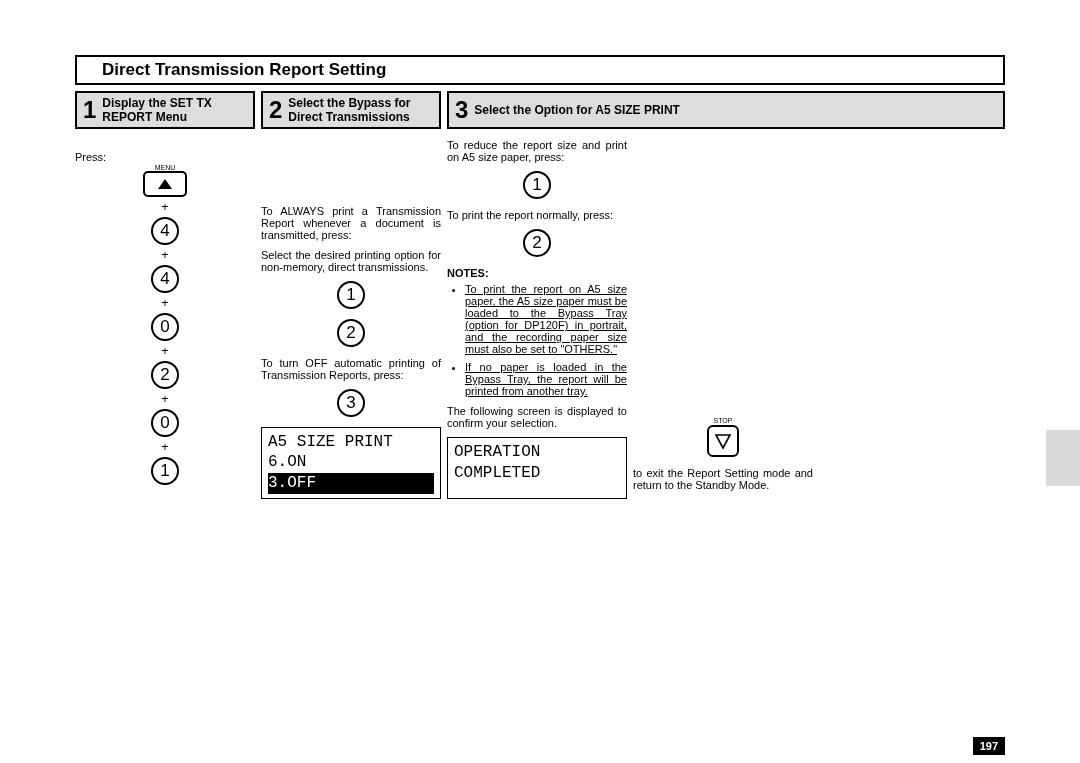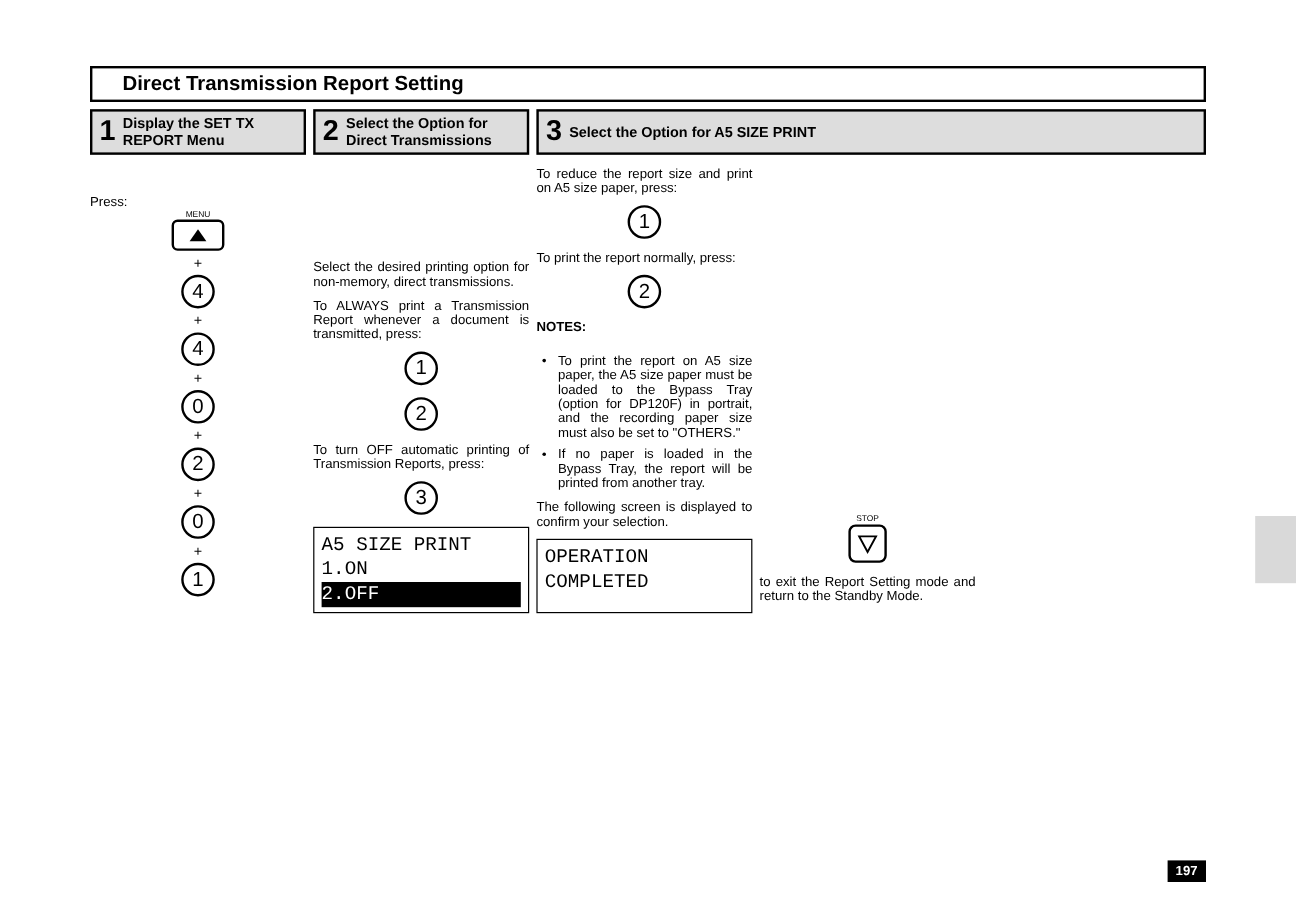--- a/index.html
+++ b/index.html
@@ -114,26 +114,26 @@
     min-height: 62px;
     margin-top: 6px;
   }
   .lcd .inv {
     background: #000; color: #fff;
     display: inline-block; width: 100%;
     padding: 0 0;
   }
   .justify { text-align: justify; }
   .notes-h { font-weight: bold; margin: 6px 0 2px 0; }
-  ul.notes { margin: 16px 0 8px 0; padding-left: 18px; }
+  ul.notes { margin: 4px 0 8px 0; padding-left: 18px; text-decoration: underline; }
   ul.notes li { margin-bottom: 6px; text-align: justify; }
   .center-btn { display:flex; justify-content:center; margin: 6px 0 10px 0; }
   .page-num {
     position: absolute;
-    bottom: 28px; right: 75px;
+    bottom: 8px; right: 75px;
     background: #000; color: #fff;
     font-weight: bold; font-size: 11px;
     padding: 3px 7px;
   }
   .side-tab {
     position: absolute;
     right: 0; top: 430px;
     width: 34px; height: 56px;
     background: #d9d9d9;
   }
@@ -143,21 +143,21 @@
 
 <div class="title-bar">Direct Transmission Report Setting</div>
 
 <div class="step-row">
   <div class="step-box step1">
     <span class="step-num">1</span>
     <span>Display the SET TX REPORT Menu</span>
   </div>
   <div class="step-box step2">
     <span class="step-num">2</span>
-    <span>Select the Option for Direct Transmissions</span>
+    <span>Select the Bypass for Direct Transmissions</span>
   </div>
   <div class="step-box step3">
     <span class="step-num">3</span>
     <span>Select the Option for A5 SIZE PRINT</span>
   </div>
 </div>
 
 <div class="content-row">
 
   <div class="col">
@@ -176,36 +176,36 @@
       <span class="plus">+</span>
       <div class="circle-btn">2</div>
       <span class="plus">+</span>
       <div class="circle-btn">0</div>
       <span class="plus">+</span>
       <div class="circle-btn">1</div>
     </div>
   </div>
 
   <div class="col">
+    <p class="justify">To ALWAYS print a Transmission Report whenever a document is transmitted, press:</p>
     <p class="justify">Select the desired printing option for non-memory, direct transmissions.</p>
-    <p class="justify">To ALWAYS print a Transmission Report whenever a document is transmitted, press:</p>
     <div class="center-btn">
         <div class="circle-btn">1</div>
       </div>
     <div class="center-btn">
         <div class="circle-btn">2</div>
       </div>
     <p class="justify">To turn OFF automatic printing of Transmission Reports, press:</p>
     <div class="center-btn">
         <div class="circle-btn">3</div>
       </div>
     <div class="lcd">
       <div>A5 SIZE PRINT</div>
-      <div>1.ON</div>
-      <div class="inv">2.OFF</div>
+      <div>6.ON</div>
+      <div class="inv">3.OFF</div>
       <div></div>
     </div>
   </div>
 
   <div class="col col3">
     <p class="justify">To reduce the report size and print on A5 size paper, press:</p>
     <div class="center-btn">
         <div class="circle-btn">1</div>
       </div>
     <p class="justify">To print the report normally, press:</p>

